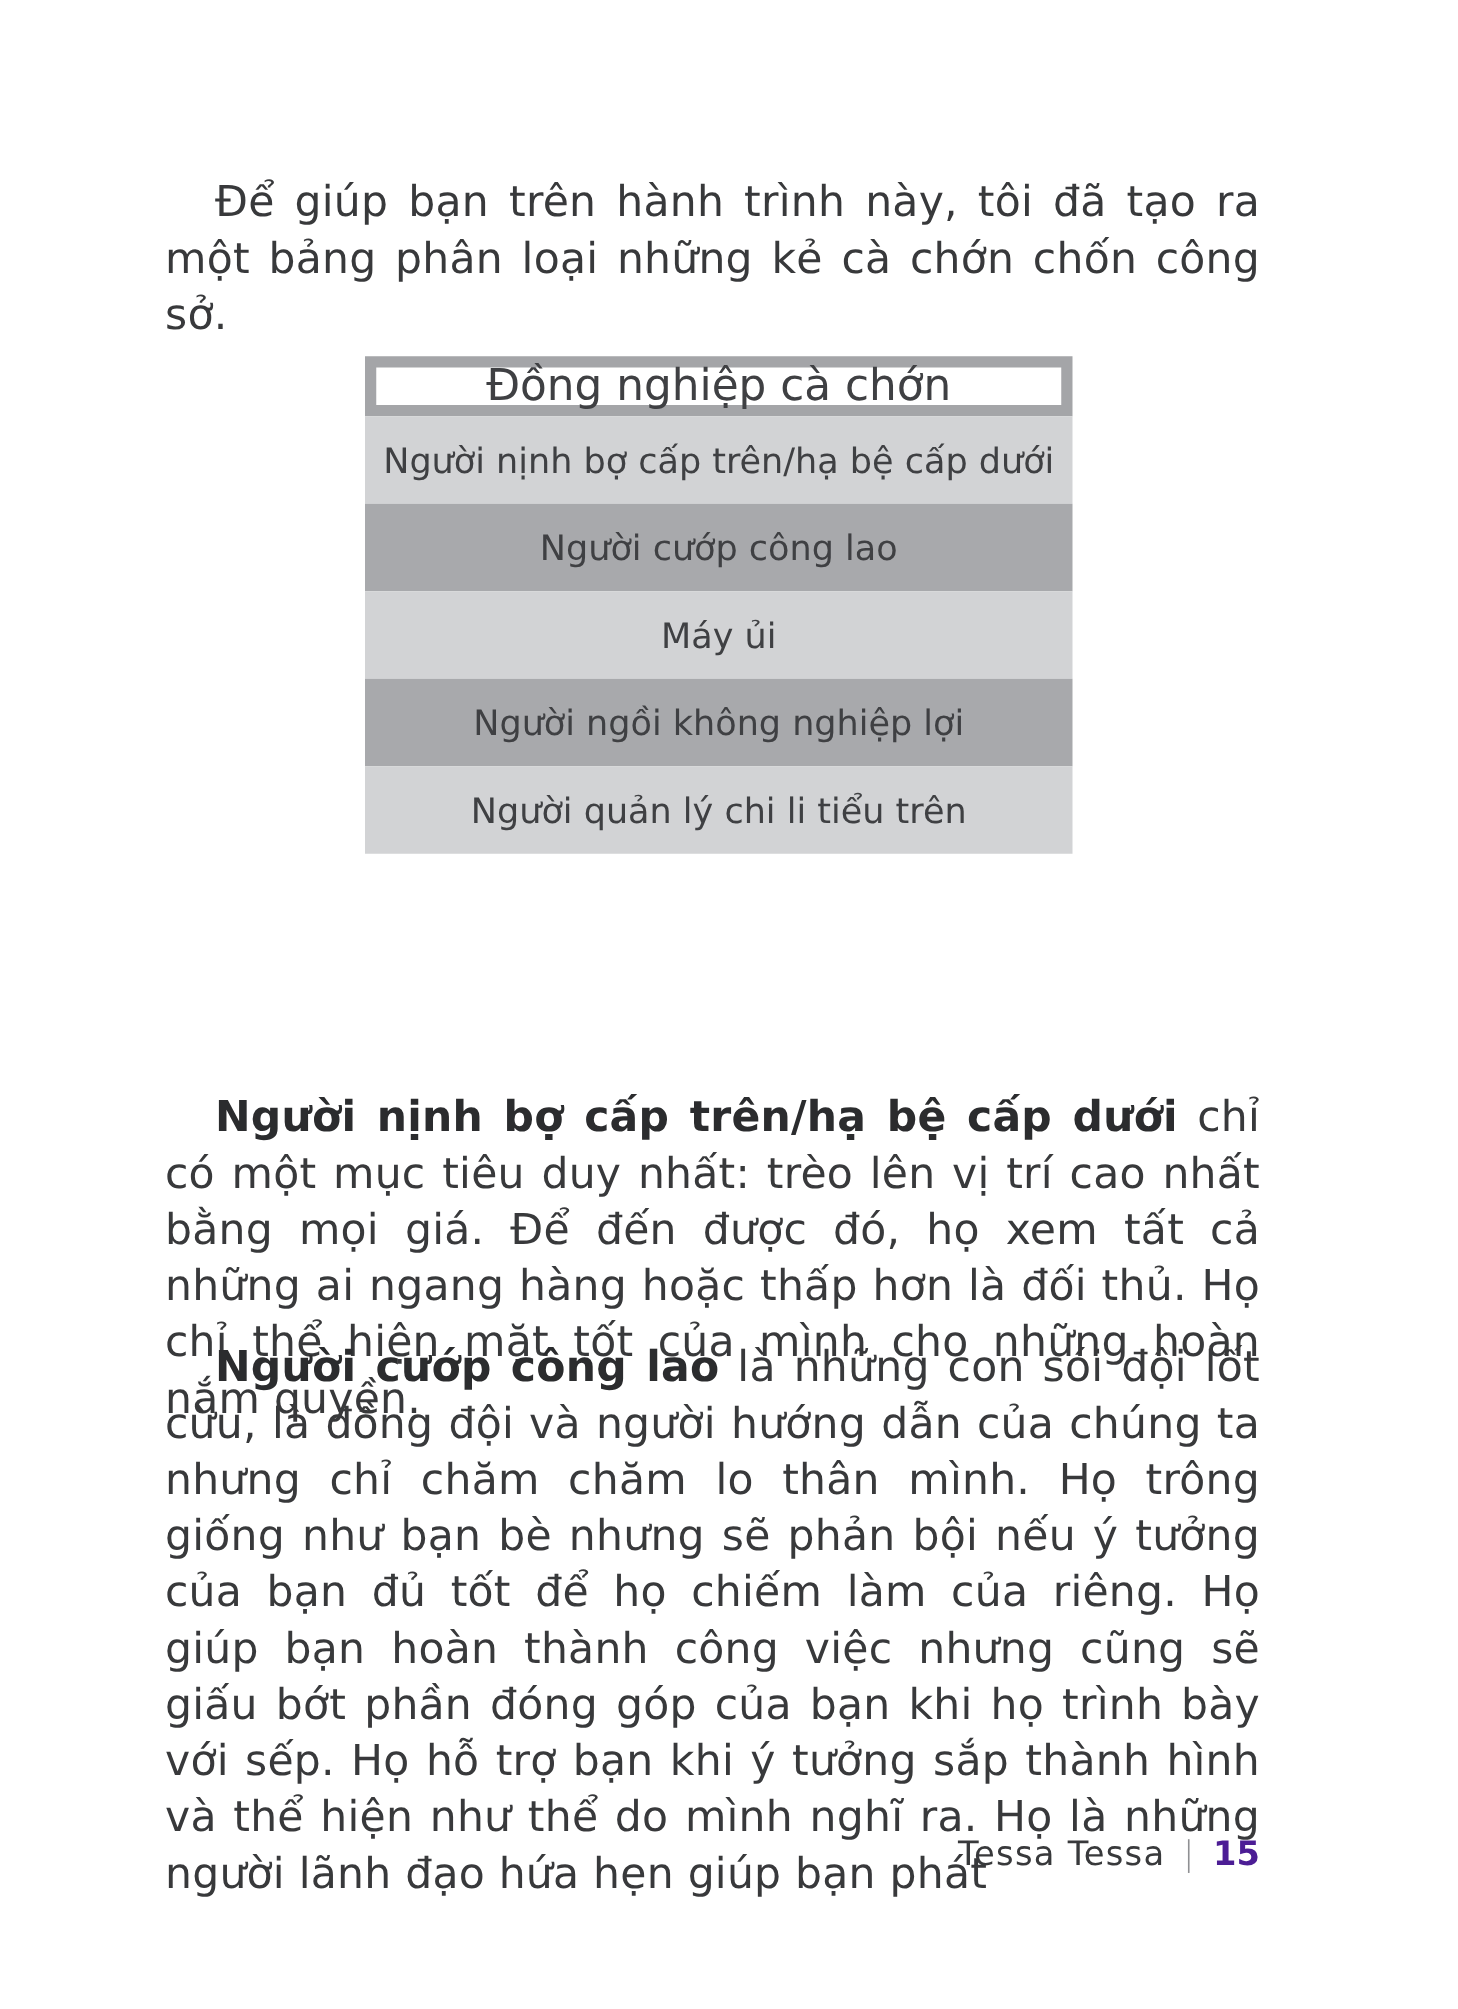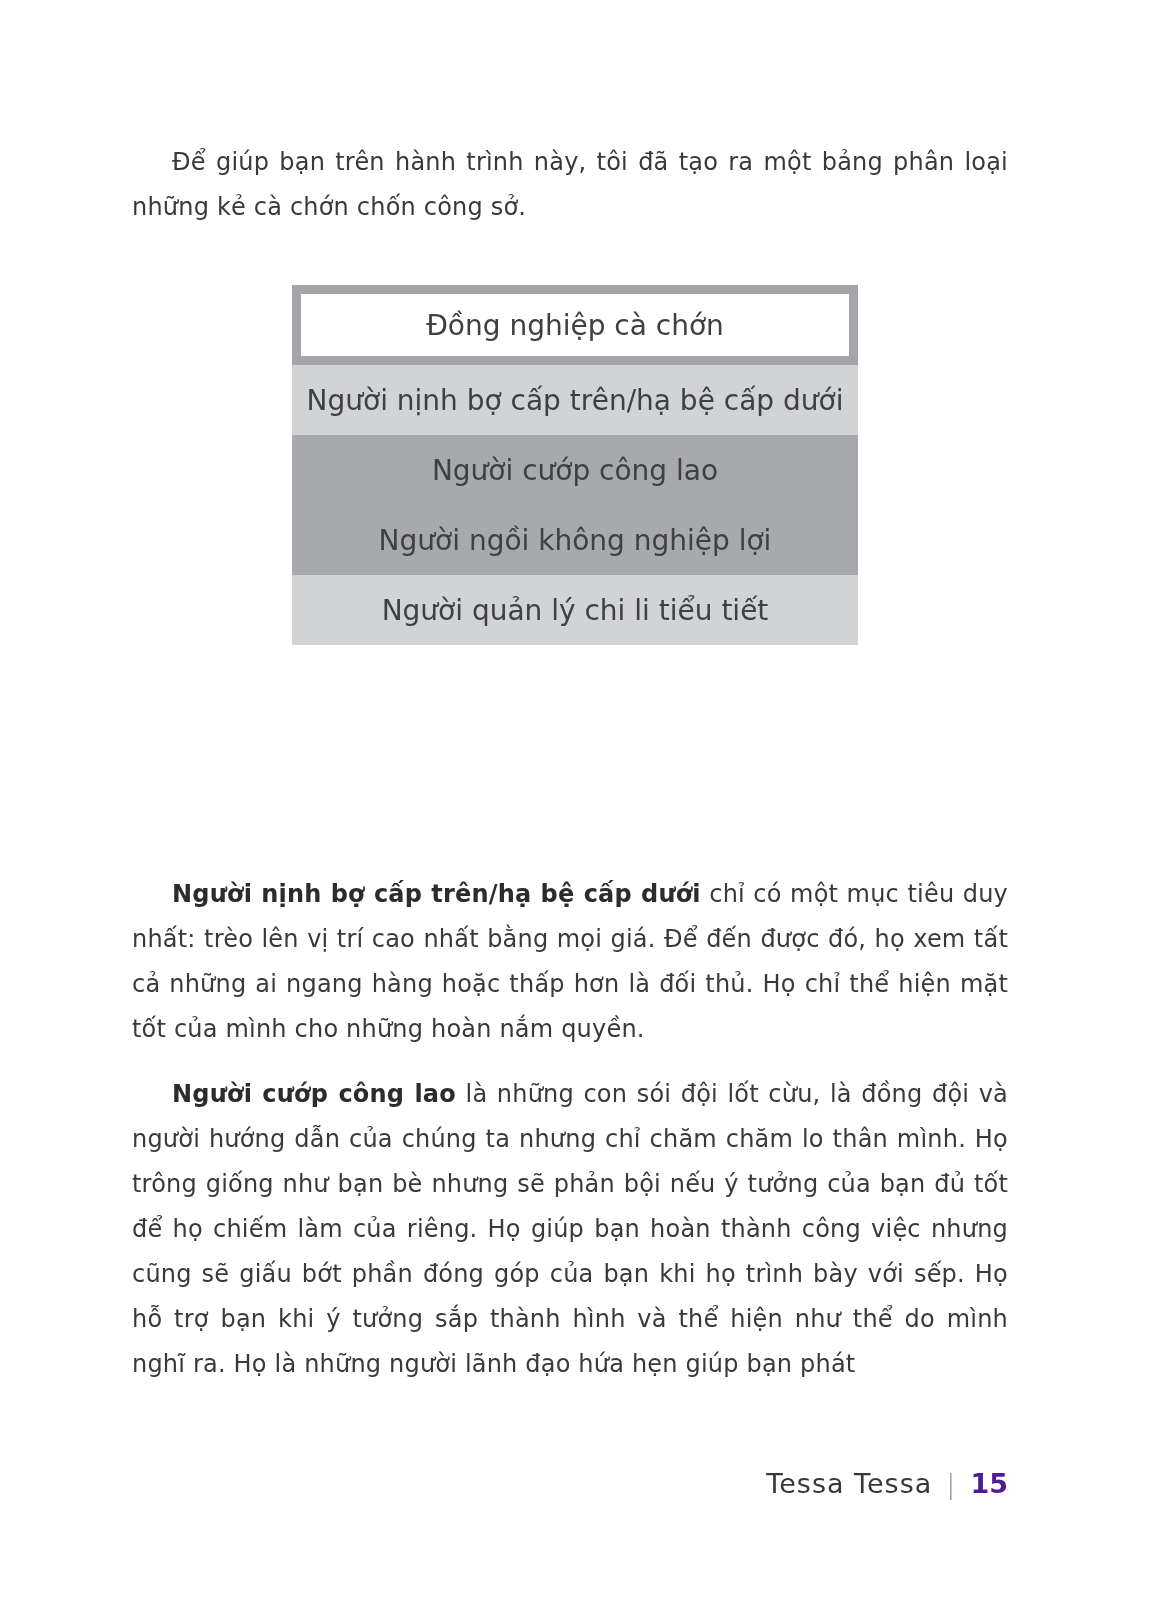--- a/index.html
+++ b/index.html
@@ -17,21 +17,21 @@
     position: relative;
     width: 1166px;
     height: 1607px;
     background: var(--page-bg, #ffffff);
   }
   .para {
     position: absolute;
     left: 132px;
     width: 876px;
     margin: 0;
-    font-size: 24px;
+    font-size: 34px;
     line-height: 45px;
     color: var(--body-text, #38393b);
     text-align: justify;
     text-indent: 40px;
     letter-spacing: 0.2px;
   }
   .para .lead {
     font-weight: bold;
     color: var(--lead-text, #2b2c2e);
   }
@@ -43,27 +43,27 @@
   .kind-table {
     position: absolute;
     left: 292px;
     top: 285px;
     width: 566px;
     display: flex;
     flex-direction: column;
   }
   .thead {
     box-sizing: border-box;
-    height: 80px;
+    height: 48px;
     background: var(--header-bg, #ffffff);
     border: 9px solid var(--table-border, #a4a5a8);
     display: flex;
     align-items: center;
     justify-content: center;
-    font-size: 28px;
+    font-size: 35px;
     color: var(--table-text, #3f4043);
   }
   .trow {
     box-sizing: border-box;
     height: 70px;
     display: flex;
     align-items: center;
     justify-content: center;
     font-size: 28px;
     color: var(--table-text, #3f4043);
@@ -96,22 +96,23 @@
 <body>
 
 <div class="page">
 
   <p class="para intro">Để giúp bạn trên hành trình này, tôi đã tạo ra một bảng phân loại những kẻ cà chớn chốn công sở.</p>
 
   <div class="kind-table">
     <div class="thead">Đồng nghiệp cà chớn</div>
     <div class="trow light">Người nịnh bợ cấp trên/hạ bệ cấp dưới</div>
     <div class="trow dark">Người cướp công lao</div>
+    <div class="trow light">Máy ủi</div>
     <div class="trow dark">Người ngồi không nghiệp lợi</div>
-    <div class="trow light">Người quản lý chi li tiểu tiết</div>
+    <div class="trow light">Người quản lý chi li tiểu trên</div>
   </div>
 
   <p class="para p2"><span class="lead">Người nịnh bợ cấp trên/hạ bệ cấp dưới</span><span> chỉ có một mục tiêu duy nhất: trèo lên vị trí cao nhất bằng mọi giá. Để đến được đó, họ xem tất cả những ai ngang hàng hoặc thấp hơn là đối thủ. Họ chỉ thể hiện mặt tốt của mình cho những hoàn nắm quyền.</span></p>
 
   <p class="para p3"><span class="lead">Người cướp công lao</span><span> là những con sói đội lốt cừu, là đồng đội và người hướng dẫn của chúng ta nhưng chỉ chăm chăm lo thân mình. Họ trông giống như bạn bè nhưng sẽ phản bội nếu ý tưởng của bạn đủ tốt để họ chiếm làm của riêng. Họ giúp bạn hoàn thành công việc nhưng cũng sẽ giấu bớt phần đóng góp của bạn khi họ trình bày với sếp. Họ hỗ trợ bạn khi ý tưởng sắp thành hình và thể hiện như thể do mình nghĩ ra. Họ là những người lãnh đạo hứa hẹn giúp bạn phát</span></p>
 
   <div class="footer">
     <span>Tessa Tessa</span><span class="sep">|</span><span class="pagenum">15</span>
   </div>
 

